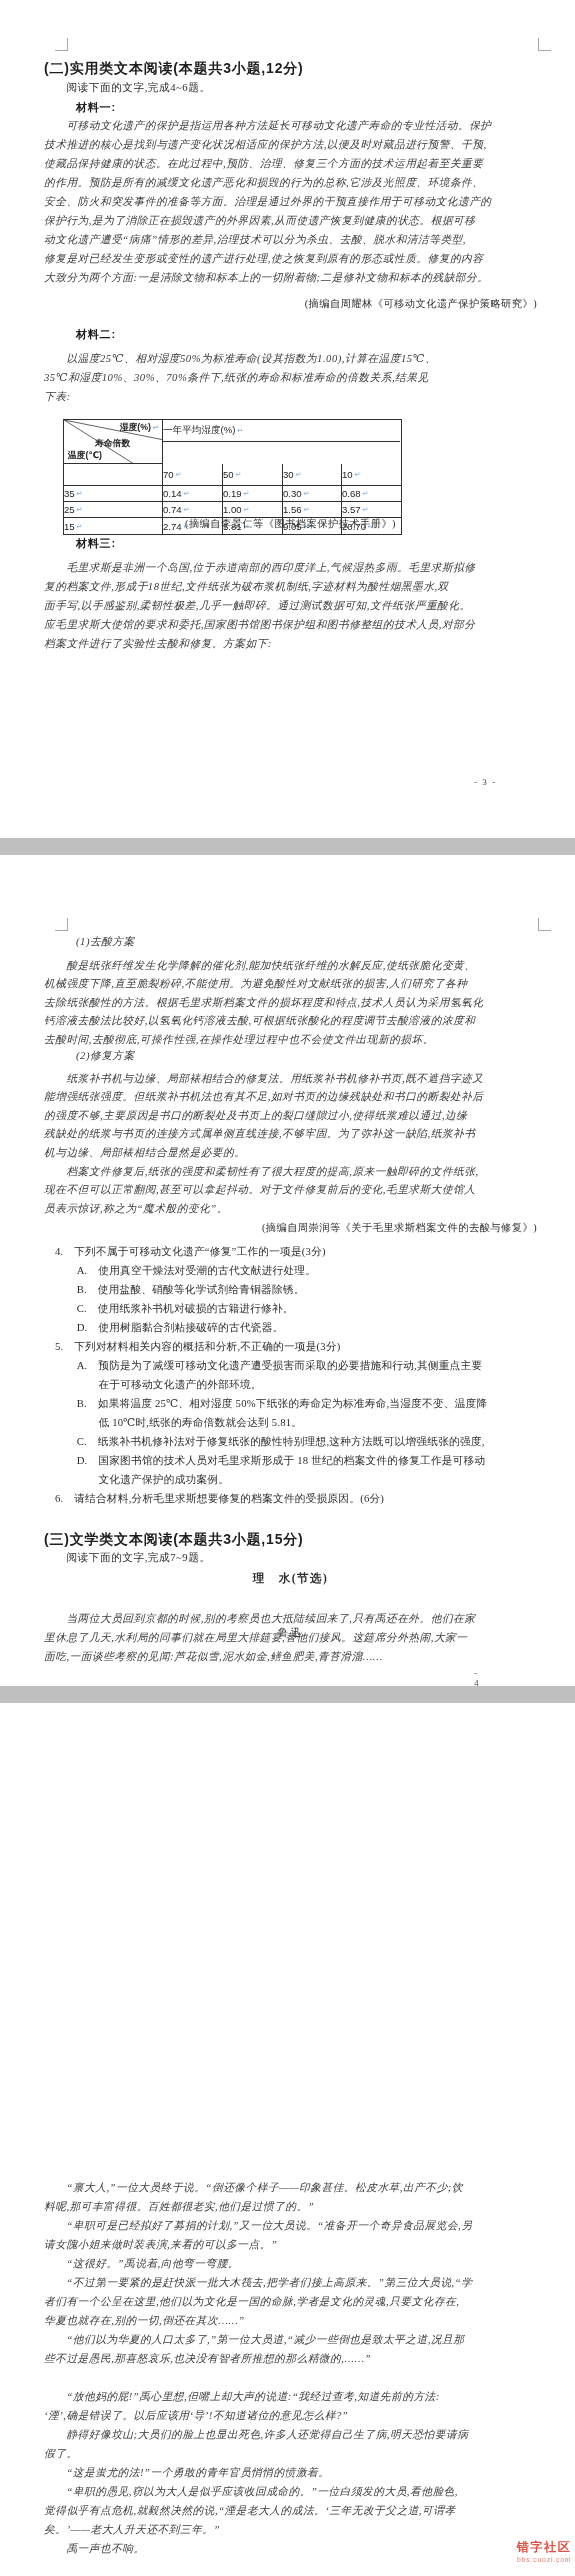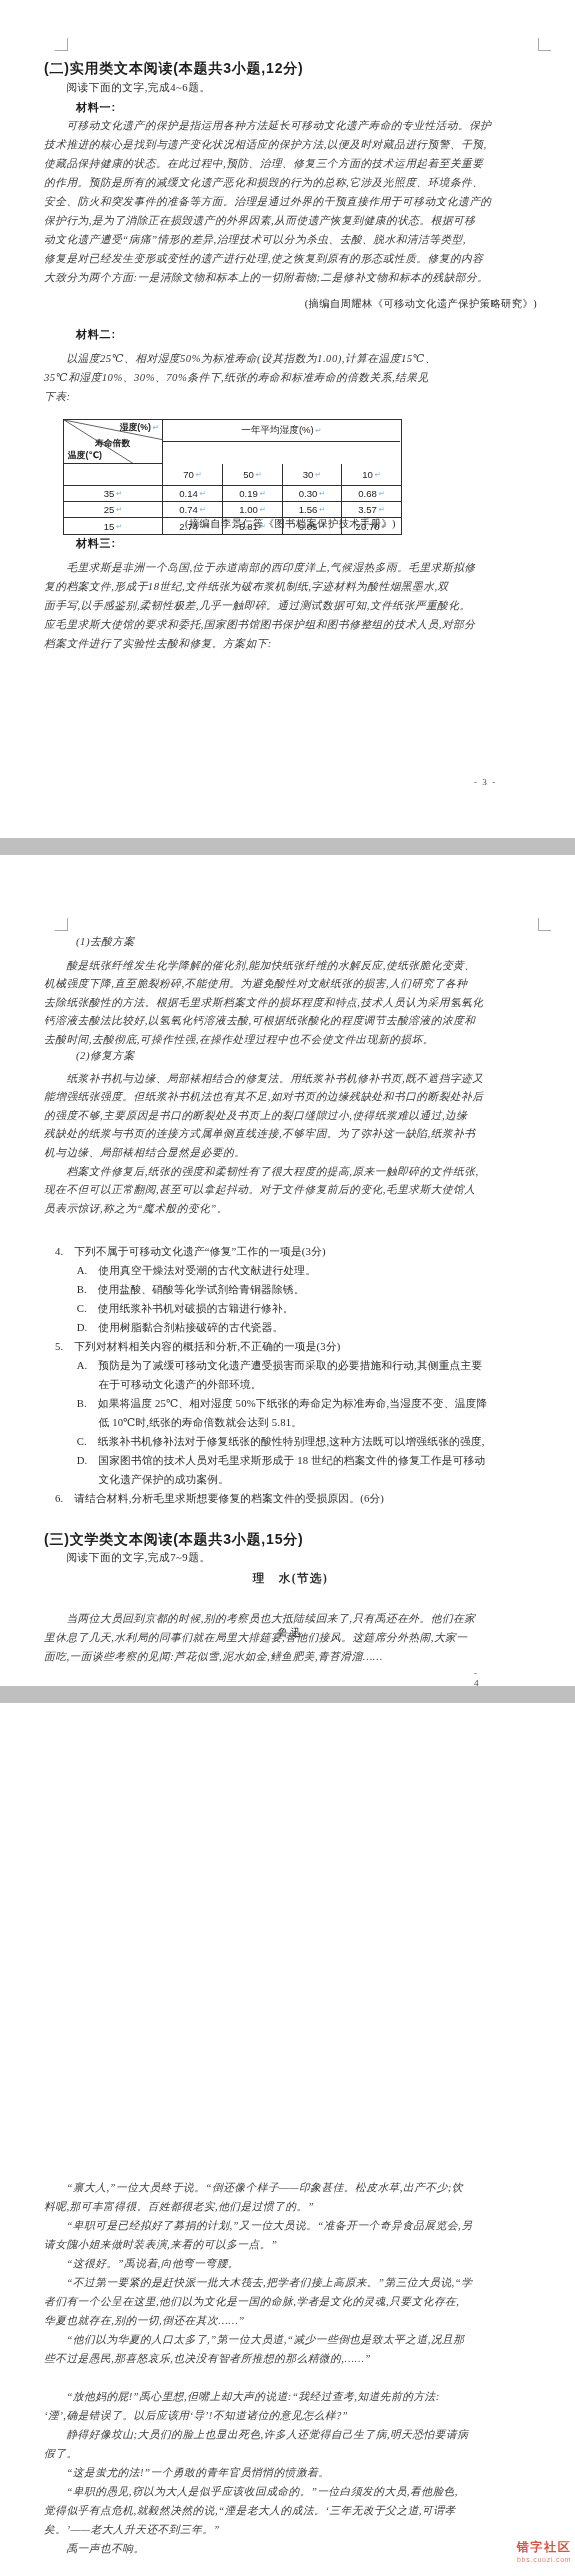--- a/index.html
+++ b/index.html
@@ -22,21 +22,21 @@
   .page-gap{left:0;width:576px;height:17px;background:#bfbfbf;}
   .pagenum{font-size:9.2px;color:#4a4a4a;font-family:"Liberation Serif",serif;letter-spacing:1.5px;}
   
   .mark-l{width:11.5px;height:11.5px;border-bottom:0.8px solid #a9a9a9;border-right:0.8px solid #a9a9a9;}
   .mark-r{width:11.5px;height:11.5px;border-bottom:0.8px solid #a9a9a9;border-left:0.8px solid #a9a9a9;}
   
   #life-table{left:63px;top:419px;width:337px;border:1.1px solid #2f2f2f;background:#fff;
     font-family:"Liberation Sans","DejaVu Sans",sans-serif;font-size:9.6px;color:#222;}
   #life-table .row{display:flex;}
   #life-table .cell{box-sizing:border-box;border-right:0.8px solid #2f2f2f;border-bottom:0.8px solid #2f2f2f;
-    display:flex;align-items:center;justify-content:center;}
+    display:flex;align-items:center;justify-content:flex-start;}
   #life-table .cell:last-child{border-right:none;}
   #life-table .nob{border-bottom:none;}
   .c0{width:99px;} .c1{width:60px;} .c2{width:60px;} .c3{width:59px;} .c4{width:59px;}
   .hrow{height:22px;} .drow{height:16px;}
   .corner{position:relative;width:99px;height:44px;border-right:0.8px solid #2f2f2f;border-bottom:0.8px solid #2f2f2f;box-sizing:border-box;font-weight:bold;}
   .corner svg{position:absolute;left:0;top:0;}
   .corner .lb{position:absolute;font-size:8.8px;color:#222;white-space:nowrap;}
   .pilcrow{color:#85b7e2;font-size:7.6px;margin-left:1.5px;font-style:normal;font-family:"DejaVu Sans",sans-serif;}
   
   #watermark{right:4.6px;top:2539px;text-align:right;opacity:.9;}
@@ -223,20 +223,21 @@
         <div>残缺处的纸浆与书页的连接方式属单侧直线连接,不够牢固。为了弥补这一缺陷,纸浆补书</div>
         <div>机与边缘、局部裱相结合显然是必要的。</div>
       </div>
 
     <div class="abs kai body-line lines24" style="left:44px;top:307px;width:505px;">
         <div>　　档案文件修复后,纸张的强度和柔韧性有了很大程度的提高,原来一触即碎的文件纸张,</div>
         <div>现在不但可以正常翻阅,甚至可以拿起抖动。对于文件修复前后的变化,毛里求斯大使馆人</div>
         <div>员表示惊讶,称之为“魔术般的变化”。</div>
       </div>
 
+    <div class="abs song cite right single" style="left:44px;top:366px;width:493px;">(摘编自周崇润等《关于毛里求斯档案文件的去酸与修复》)</div>
 
     <div class="abs song q-line lines25" style="left:44px;top:387px;width:512px;">
         <div>　4.　下列不属于可移动文化遗产“修复”工作的一项是(3分)</div>
         <div>　　　A.　使用真空干燥法对受潮的古代文献进行处理。</div>
         <div>　　　B.　使用盐酸、硝酸等化学试剂给青铜器除锈。</div>
         <div>　　　C.　使用纸浆补书机对破损的古籍进行修补。</div>
         <div>　　　D.　使用树脂黏合剂粘接破碎的古代瓷器。</div>
         <div>　5.　下列对材料相关内容的概括和分析,不正确的一项是(3分)</div>
         <div>　　　A.　预防是为了减缓可移动文化遗产遭受损害而采取的必要措施和行动,其侧重点主要</div>
         <div>　　　　　在于可移动文化遗产的外部环境。</div>

